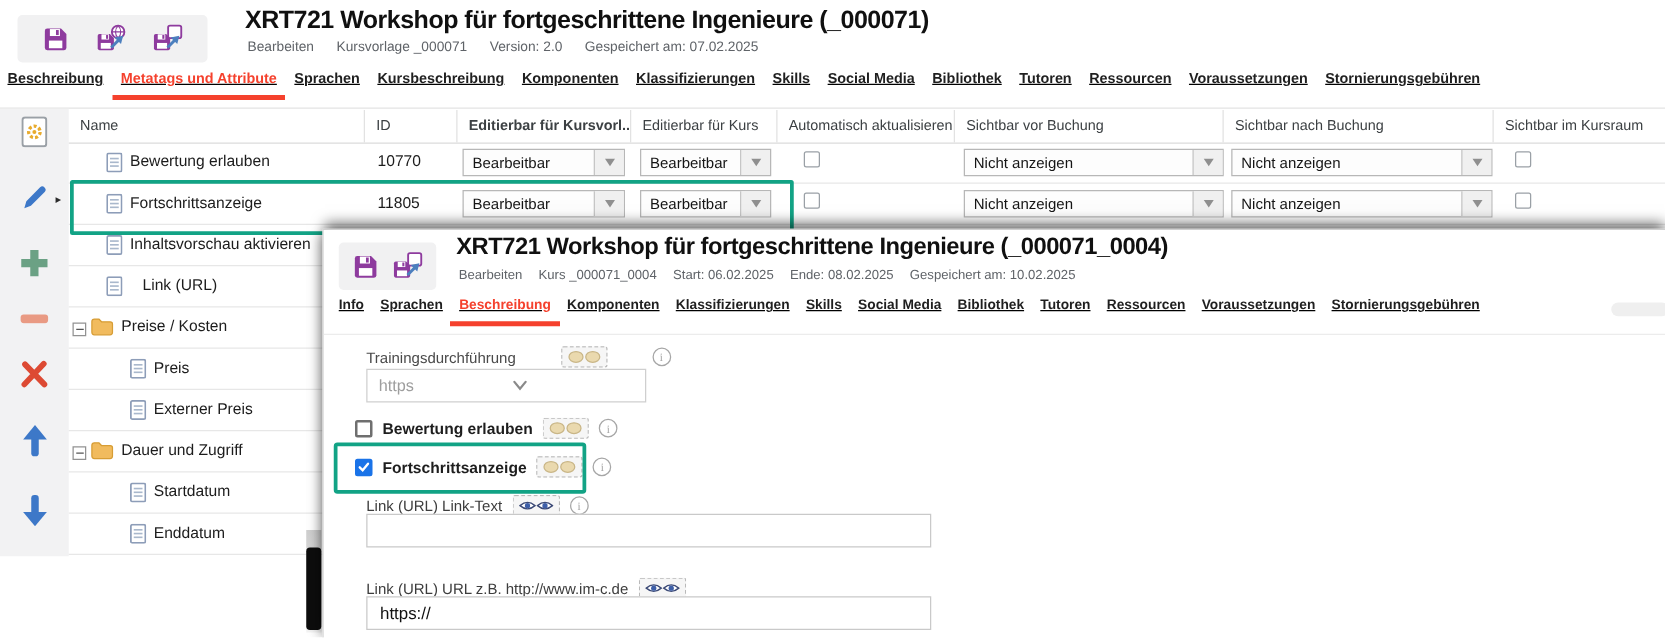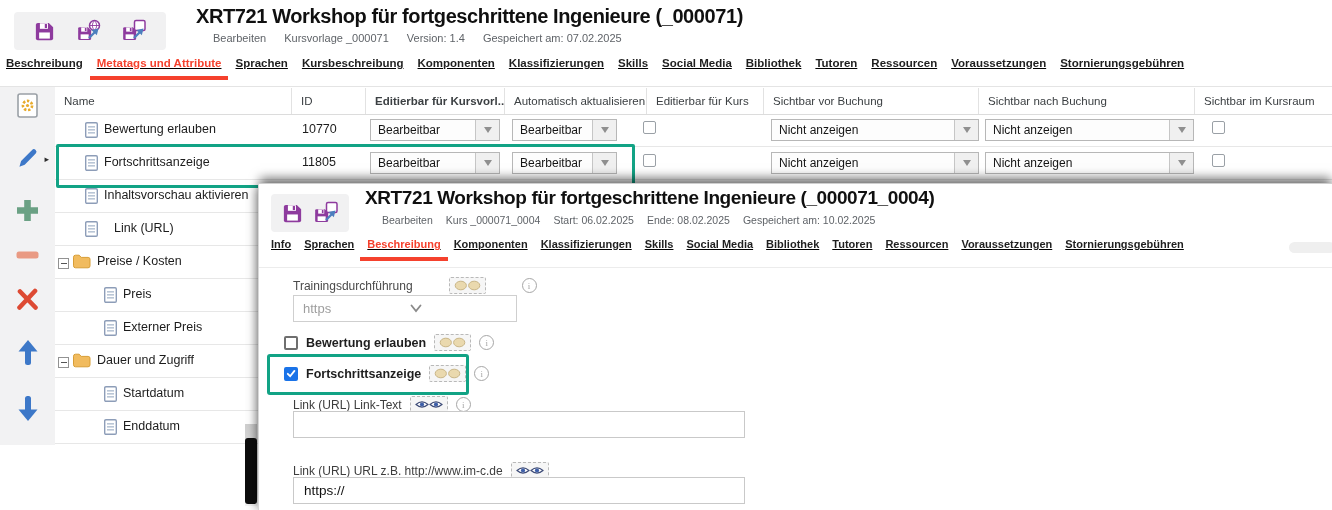--- a/index.html
+++ b/index.html
@@ -1,21 +1,21 @@
 <!DOCTYPE html>
 <html><head>
 <meta charset="utf-8">
 <style>
   html,body{margin:0;padding:0;background:#fff;}
   .stage{position:relative;width:1332px;height:510px;background:#fff;overflow:hidden;
          font-family:"Liberation Sans",sans-serif;border-radius:14px;-webkit-font-smoothing:antialiased;}
   
   .toolbar{position:absolute;background:#f1f1f2;border-radius:4px;display:flex;align-items:center;justify-content:space-evenly;}
   .win-title{position:absolute;font-weight:700;color:#101010;letter-spacing:-0.4px;white-space:nowrap;}
-  .meta{position:absolute;display:flex;gap:18px;font-size:11px;color:#5f6368;white-space:nowrap;margin-left:15px;}
+  .meta{position:absolute;display:flex;gap:18px;font-size:11px;color:#5f6368;white-space:nowrap;}
   .tabs{position:absolute;display:flex;gap:14px;white-space:nowrap;text-decoration:underline;}
   .tab{font-size:11.5px;font-weight:700;color:#1f1f1f;position:relative;padding:7px 0 11px;cursor:pointer;}
   .tab.active{color:#F5412D;}
   .tab.active::after{content:"";position:absolute;left:-7px;right:-7px;bottom:0;height:4px;background:#F5412D;}
   .hline{position:absolute;height:1px;background:#e4e4e4;}
   
   .sidebar{position:absolute;left:0;top:87px;width:55px;height:358px;background:#f2f2f3;
            display:flex;flex-direction:column;align-items:center;padding-top:6px;gap:29px;box-sizing:border-box;}
   .sb-icon{position:relative;display:flex;align-items:center;justify-content:center;cursor:pointer;}
   .pen-caret{position:absolute;right:-10px;top:7px;font-size:9px;color:#2b2b2b;}
@@ -114,21 +114,21 @@
             <polygon points="20.5,7.5 13.5,9 18.8,14.2" fill="#4c7fbe"></polygon>
           </g>
         </svg>
       </div>
     </div>
 
   <div class="win-title" style="left:196px;top:5px;font-size:20px;">XRT721 Workshop für fortgeschrittene Ingenieure (_000071)</div>
   <div class="meta" style="left:198px;top:32px;" id="mainMeta">
       <span>Bearbeiten</span>
       <span>Kursvorlage _000071</span>
-      <span>Version: 1.4</span>
+      <span>Version: 2.0</span>
       <span>Gespeichert am: 07.02.2025</span>
     </div>
 
   <div class="tabs" style="left:6px;top:50px;" id="mainTabs">
       <div class="tab">Beschreibung</div>
       <div class="tab active">Metatags und Attribute</div>
       <div class="tab">Sprachen</div>
       <div class="tab">Kursbeschreibung</div>
       <div class="tab">Komponenten</div>
       <div class="tab">Klassifizierungen</div>
@@ -188,25 +188,25 @@
   <div class="thead" id="tableHead">
       <div class="th" style="width: 237px;">
         <span>Name</span>
       </div>
       <div class="th" style="width: 74px;">
         <span>ID</span>
       </div>
       <div class="th" style="width: 139px; font-weight: bold;">
         <span>Editierbar für Kursvorl...</span>
       </div>
+      <div class="th" style="width: 117px;">
+        <span>Editierbar für Kurs</span>
+      </div>
       <div class="th" style="width: 142px;">
         <span>Automatisch aktualisieren</span>
-      </div>
-      <div class="th" style="width: 117px;">
-        <span>Editierbar für Kurs</span>
       </div>
       <div class="th" style="width: 215px;">
         <span>Sichtbar vor Buchung</span>
       </div>
       <div class="th" style="width: 216px;">
         <span>Sichtbar nach Buchung</span>
       </div>
       <div class="th" style="width: 137px;">
         <span>Sichtbar im Kursraum</span>
       </div>

